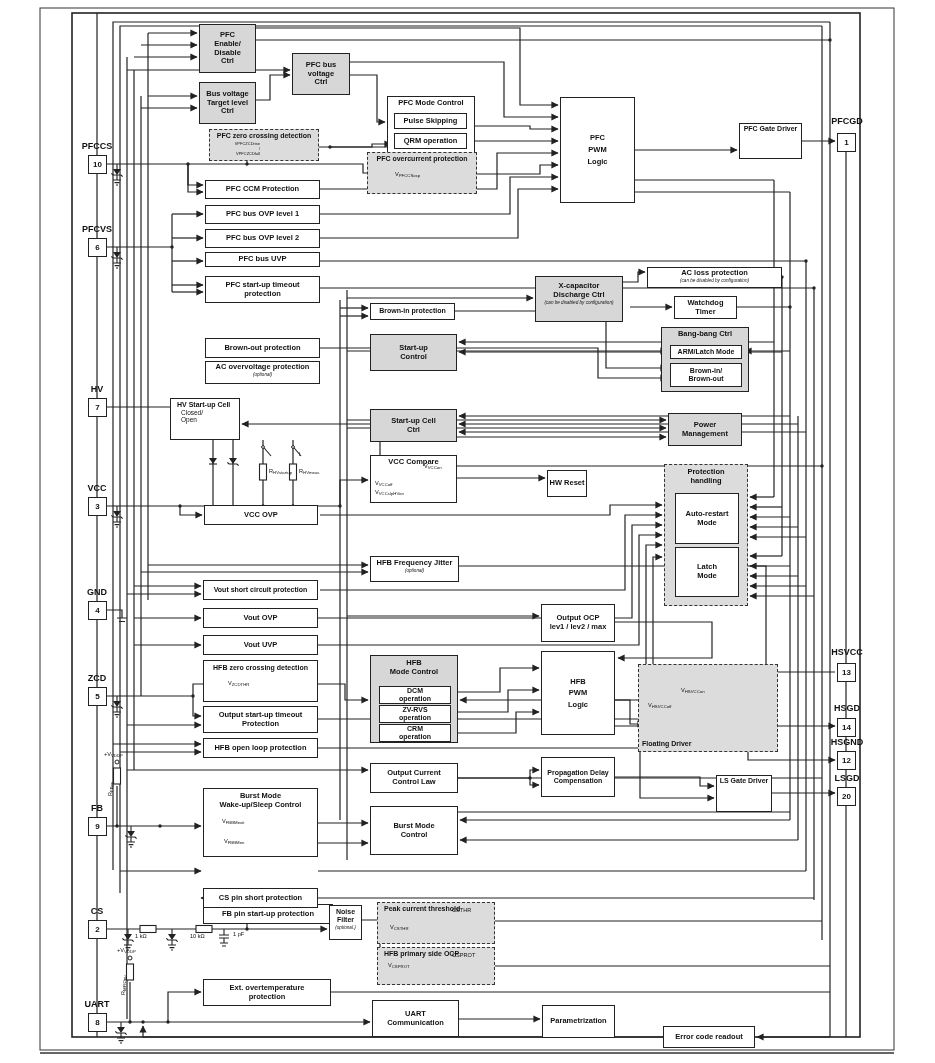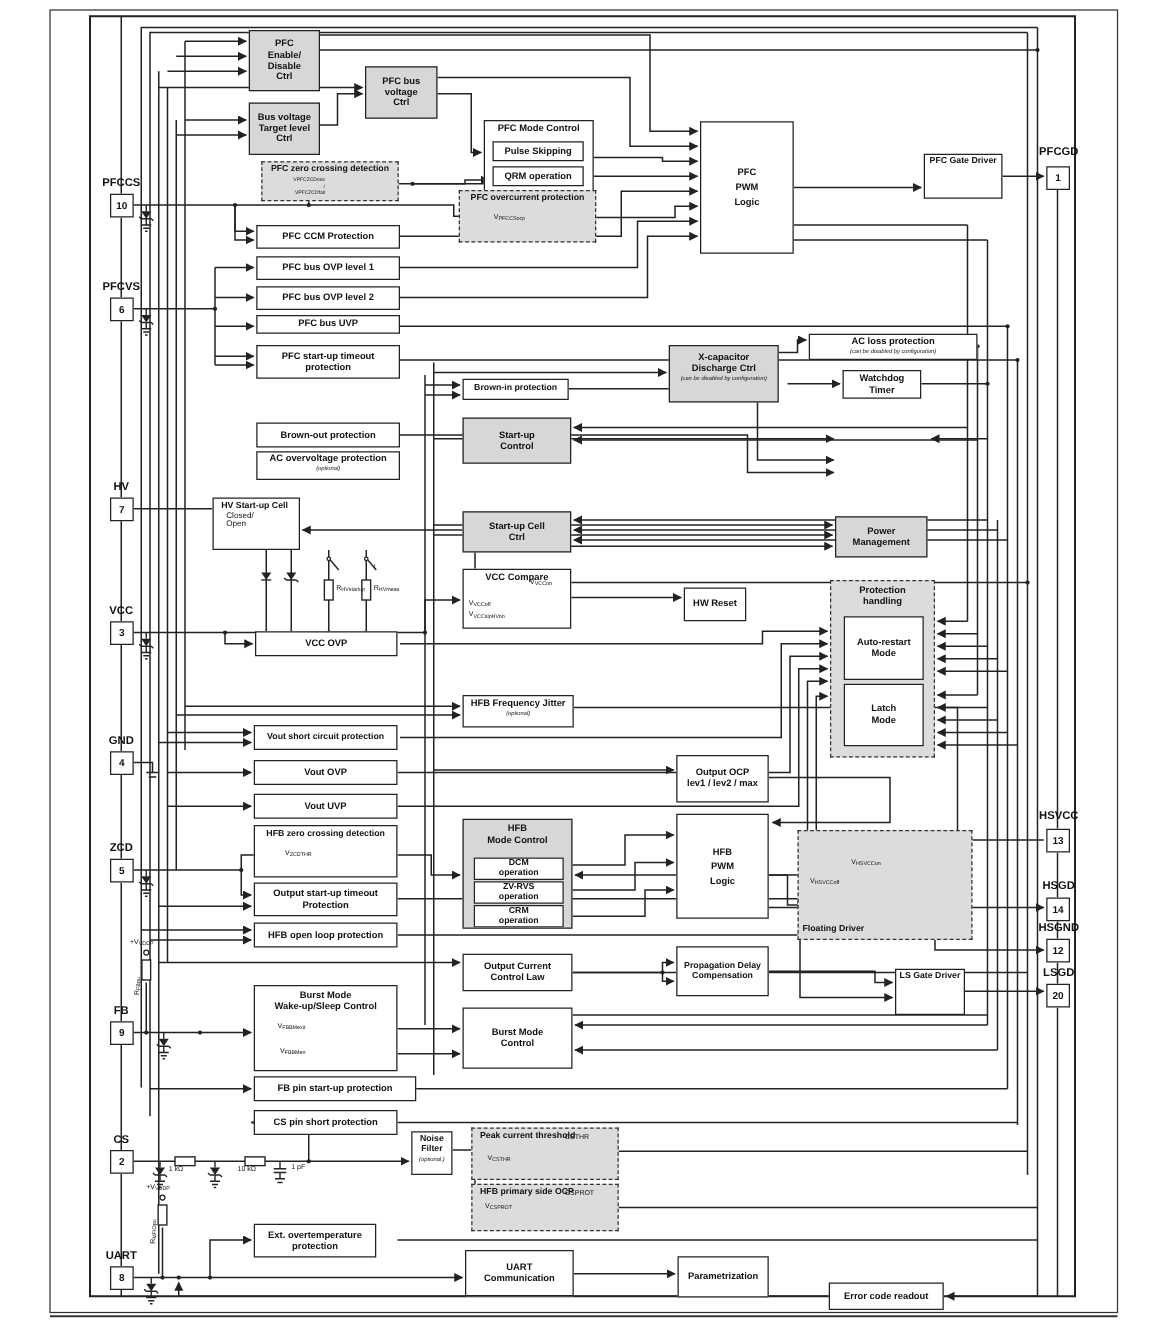--- a/index.html
+++ b/index.html
@@ -475,20 +475,30 @@
 </div>
 <div class="blk col" style="left:647px;top:267px;width:135px;height:21px">
   <span class="lbl" style="margin-top:1px">AC loss protection</span>
   <span class="note">(can be disabled by configuration)</span>
 </div>
 <div class="blk" style="left:674px;top:296px;width:63px;height:23px">
       <span class="lbl">Watchdog
 Timer</span>
     </div>
 
+<div class="gblk col" style="left:661px;top:327px;width:88px;height:65px">
+  <span class="lbl" style="margin-top:2px">Bang-bang Ctrl</span>
+  <div class="ibox" style="left:8px;top:17px;width:72px;height:14px">
+        <span class="lbl sm">ARM/Latch Mode</span>
+      </div>
+  <div class="ibox" style="left:8px;top:35px;width:72px;height:24px">
+        <span class="lbl sm">Brown-in/
+Brown-out</span>
+      </div>
+</div>
 
 <div class="blk" style="left:370px;top:303px;width:85px;height:17px">
       <span class="lbl sm">Brown-in protection</span>
     </div>
 <div class="blk" style="left:205px;top:338px;width:115px;height:20px">
       <span class="lbl">Brown-out protection</span>
     </div>
 <div class="blk col" style="left:205px;top:361px;width:115px;height:23px">
   <span class="lbl" style="margin-top:1px">AC overvoltage protection</span>
   <span class="note">(optional)</span>
@@ -508,21 +518,21 @@
 Ctrl</span>
     </div>
 
 <div class="blk col" style="left:370px;top:455px;width:87px;height:48px">
   <span class="lbl" style="margin-top:2px">VCC Compare</span>
 </div>
 <span class="vl" style="left:424px;top:464px"><span>V</span><span class="sb">VCCon</span></span>
 <span class="vl" style="left:375px;top:481px"><span>V</span><span class="sb">VCCoff</span></span>
 <span class="vl" style="left:375px;top:490px"><span>V</span><span class="sb">VCCslpHVon</span></span>
 
-<div class="blk" style="left:547px;top:470px;width:50px;height:27px">
+<div class="blk" style="left:547px;top:470px;width:40px;height:27px">
       <span class="lbl">HW Reset</span>
     </div>
 <div class="gblk" style="left:668px;top:413px;width:74px;height:33px">
       <span class="lbl">Power
 Management</span>
     </div>
 
 <div class="dblk col" style="left:664px;top:464px;width:84px;height:142px">
   <span class="lbl" style="margin-top:3px">Protection
 handling</span>
@@ -626,21 +636,21 @@
   <span class="lbl" style="margin-top:3px">Burst Mode
 Wake-up/Sleep Control</span>
 </div>
 <span class="vl" style="left:222px;top:819px"><span>V</span><span class="sb">FBBMexit</span></span>
 <span class="vl" style="left:224px;top:839px"><span>V</span><span class="sb">FBBMen</span></span>
 
 <div class="blk" style="left:370px;top:806px;width:88px;height:49px">
       <span class="lbl">Burst Mode
 Control</span>
     </div>
-<div class="blk" style="left:203px;top:861px;width:130px;height:20px">
+<div class="blk" style="left:203px;top:904px;width:130px;height:20px">
       <span class="lbl">FB pin start-up protection</span>
     </div>
 <div class="blk" style="left:203px;top:888px;width:115px;height:20px">
       <span class="lbl">CS pin short protection</span>
     </div>
 
 <div class="blk col" style="left:329px;top:905px;width:33px;height:35px">
   <span class="lbl sm" style="margin-top:2px">Noise
 Filter</span>
   <span class="note">(optional.)</span>
@@ -651,21 +661,21 @@
 </div>
 <span class="vl" style="left:452px;top:908px">CSTHR</span>
 <span class="vl" style="left:390px;top:925px"><span>V</span><span class="sb">CSTHR</span></span>
 
 <div class="dblk col" style="left:377px;top:947px;width:118px;height:38px;align-items:flex-start">
   <span class="lbl sm" style="margin:2px 0 0 6px">HFB primary side OCP</span>
 </div>
 <span class="vl" style="left:452px;top:953px">CSPROT</span>
 <span class="vl" style="left:388px;top:963px"><span>V</span><span class="sb">CSPROT</span></span>
 
-<div class="blk" style="left:203px;top:979px;width:98px;height:27px">
+<div class="blk" style="left:203px;top:979px;width:128px;height:27px">
       <span class="lbl">Ext. overtemperature
 protection</span>
     </div>
 <div class="blk" style="left:372px;top:1000px;width:87px;height:37px">
       <span class="lbl">UART
 Communication</span>
     </div>
 <div class="blk" style="left:542px;top:1005px;width:73px;height:33px">
       <span class="lbl">Parametrization</span>
     </div>

